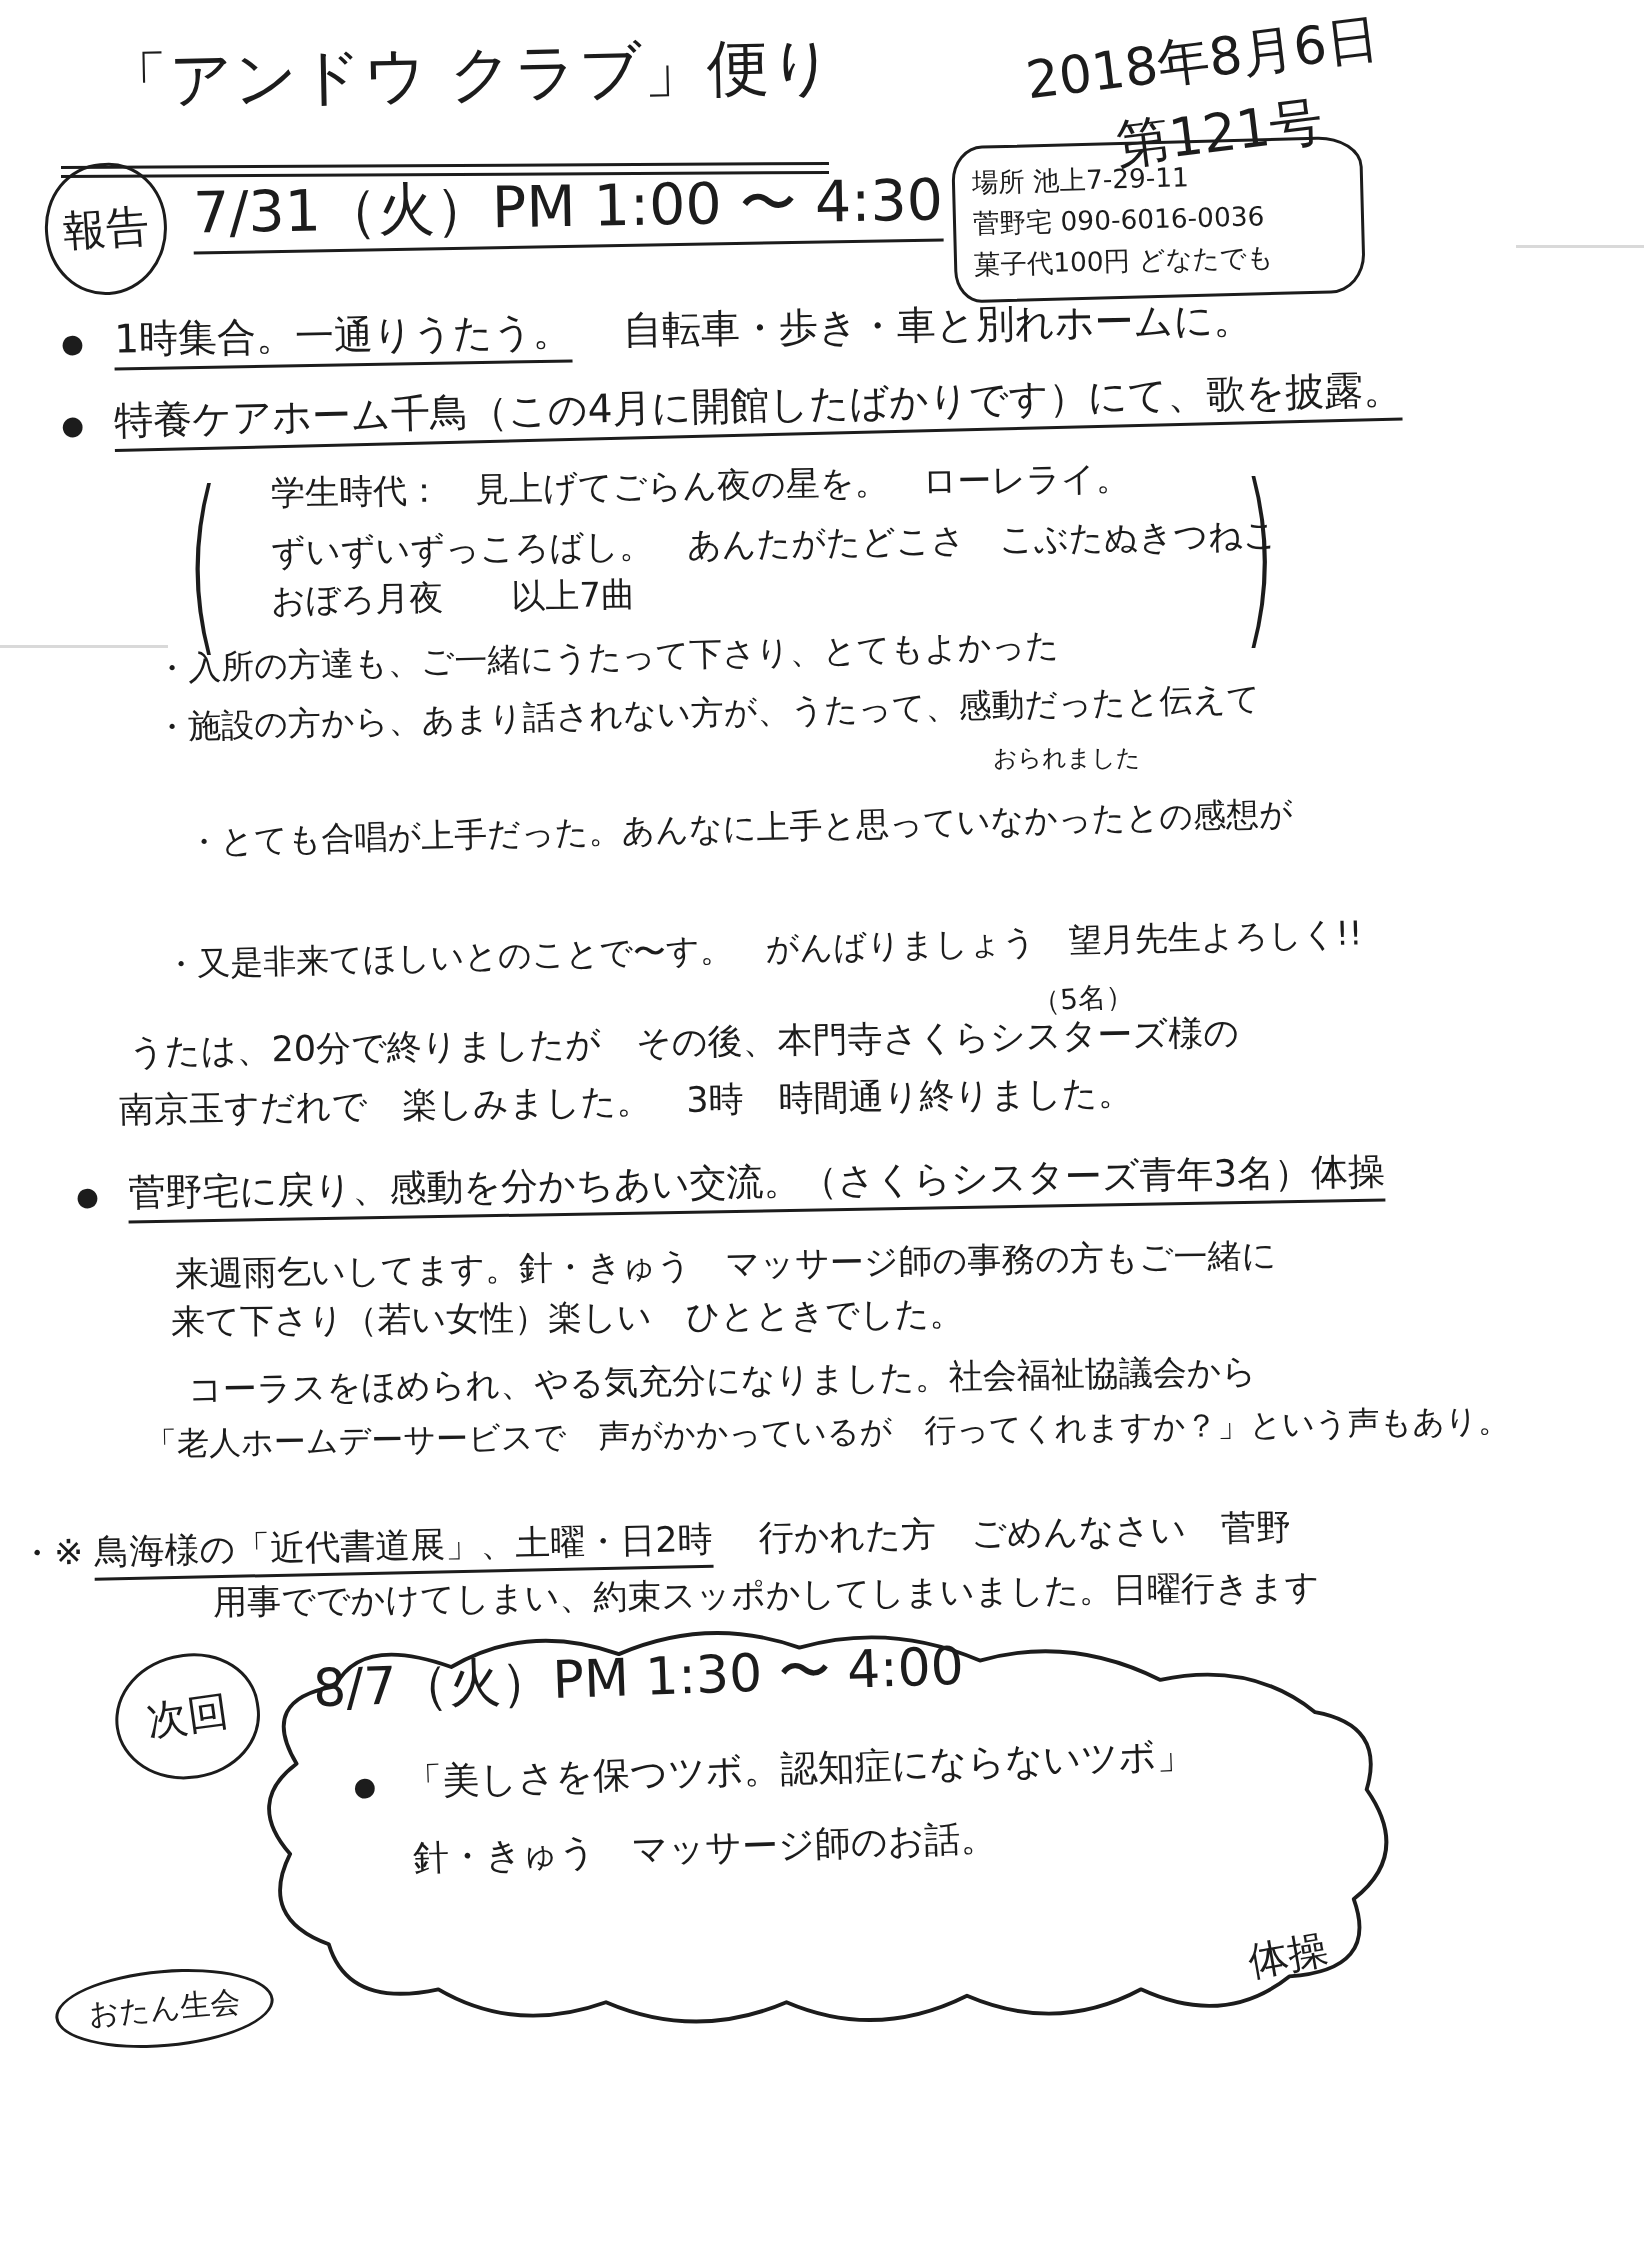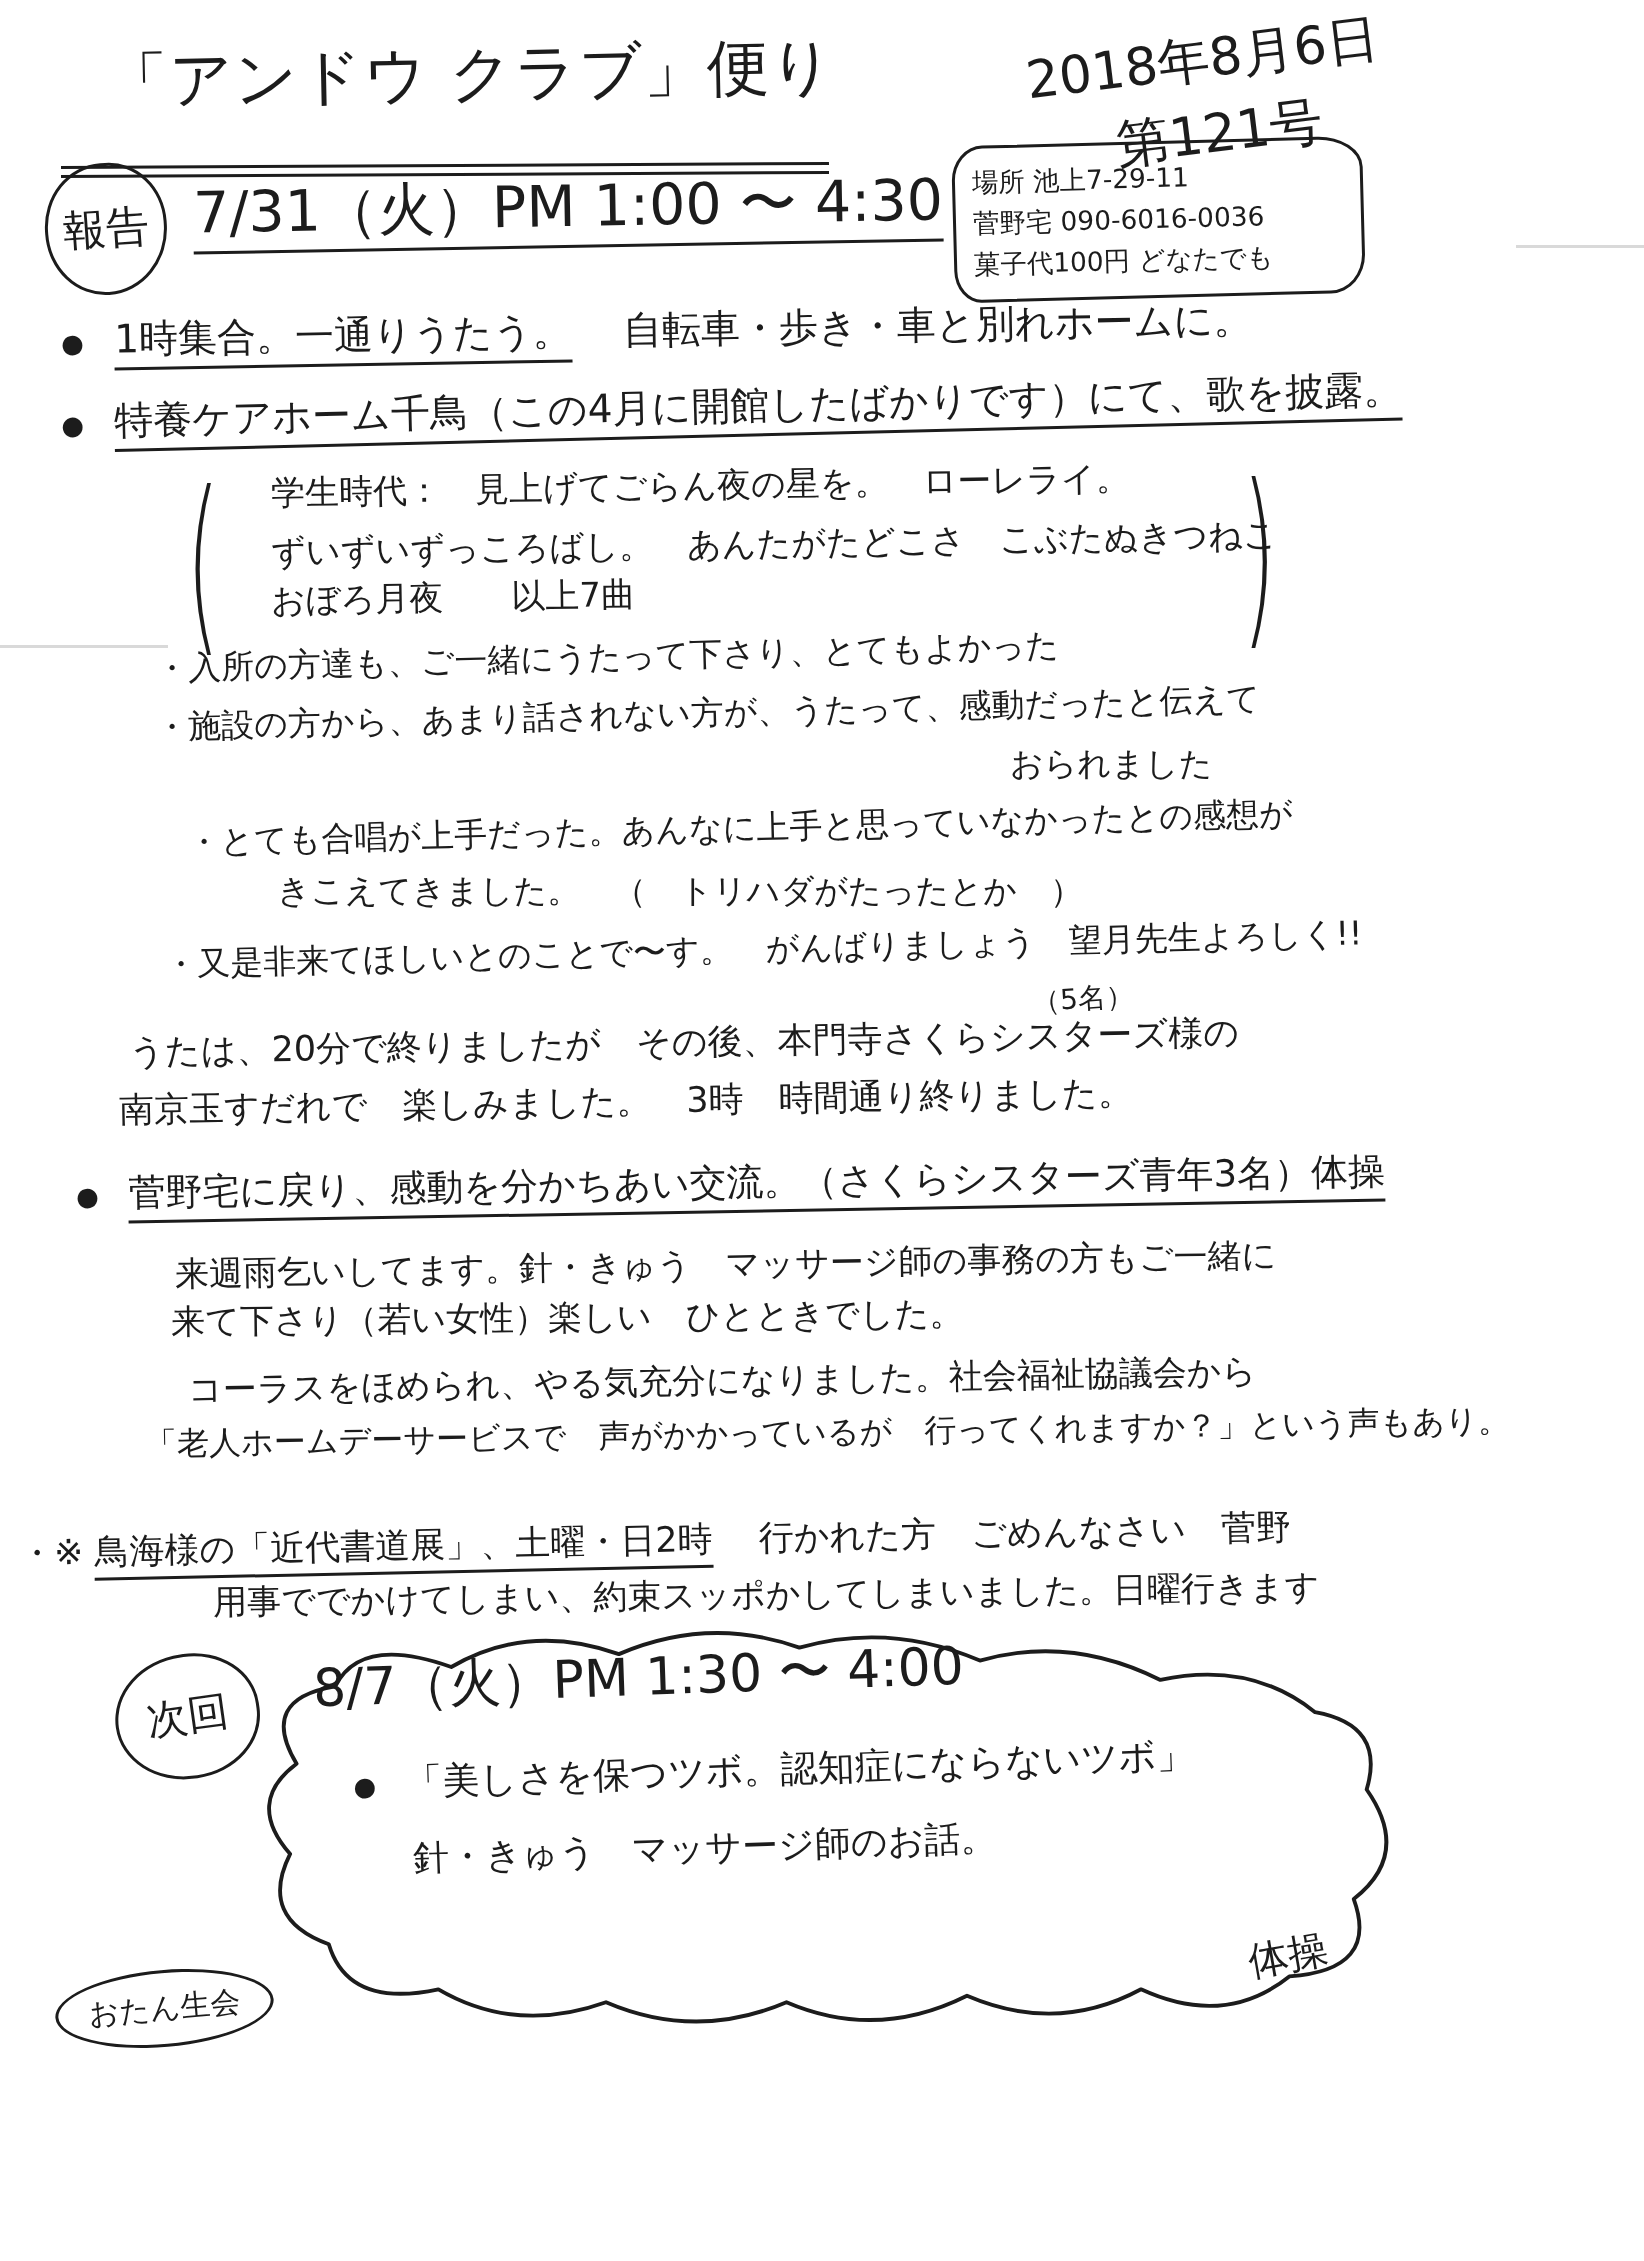--- a/index.html
+++ b/index.html
@@ -45,21 +45,21 @@
   .b1{left:61px;top:303px;font-size:39px;transform:rotate(-1deg);}
   .b2{left:61px;top:379px;font-size:39px;transform:rotate(-1.4deg);}
   .paren{font-size:193px;font-weight:100;transform:scaleX(.45);transform-origin:left center;}
   .paren-open{left:186px;top:451px;}
   .paren-close{left:1242px;top:444px;}
   .songs1{left:271px;top:463px;font-size:34px;transform:rotate(-1deg);}
   .songs2{left:271px;top:521px;font-size:34px;transform:rotate(-1deg);}
   .songs3{left:271px;top:575px;font-size:34px;transform:rotate(-1deg);}
   .fb1{left:155px;top:635px;font-size:33px;transform:rotate(-1.5deg);}
   .fb2a{left:155px;top:691px;font-size:33px;transform:rotate(-1.5deg);}
-  .fb2b{left:993px;top:742px;font-size:33px;margin-left:17px;}
+  .fb2b{left:993px;top:742px;font-size:24px;}
   .fb3a{left:187px;top:806px;font-size:33px;transform:rotate(-1.5deg);}
   .fb3b{left:277px;top:869px;font-size:33px;}
   .fb4{left:164px;top:927px;font-size:33px;transform:rotate(-1.5deg);}
   .sum-note{left:1032px;top:980px;font-size:28px;transform:rotate(-4deg);}
   .sum1{left:129px;top:1019px;font-size:35px;transform:rotate(-1deg);}
   .sum2{left:119px;top:1078px;font-size:35px;transform:rotate(-1deg);}
   .b3{left:76px;top:1158px;font-size:37px;transform:rotate(-1deg);}
   .p1a{left:175px;top:1242px;font-size:34px;transform:rotate(-1deg);}
   .p1b{left:171px;top:1295px;font-size:34px;transform:rotate(-0.6deg);}
   .p2a{left:188px;top:1358px;font-size:34px;transform:rotate(-1deg);}
@@ -133,21 +133,20 @@
   <div class="abs fb1">
     <span>・</span><span>入所の方達も、ご一緒にうたって下さり、とてもよかった</span>
   </div>
   <div class="abs fb2a">
     <span>・</span><span>施設の方から、あまり話されない方が、うたって、感動だったと伝えて</span>
   </div>
   <div class="abs fb2b">おられました</div>
   <div class="abs fb3a">
     <span>・</span><span>とても合唱が上手だった。あんなに上手と思っていなかったとの感想が</span>
   </div>
-  <div class="abs fb3b">きこえてきました。　（　トリハダがたったとか　）</div>
   <div class="abs fb4">
     <span>・</span><span>又是非来てほしいとのことで〜す。　がんばりましょう　望月先生よろしく!!</span>
   </div>
 
   <div class="abs sum-note">（5名）</div>
   <div class="abs sum1">うたは、20分で終りましたが　その後、本門寺さくらシスターズ様の</div>
   <div class="abs sum2">南京玉すだれで　楽しみました。　3時　時間通り終りました。</div>
 
   <div class="abs b3">
     <span class="dot">●</span>

